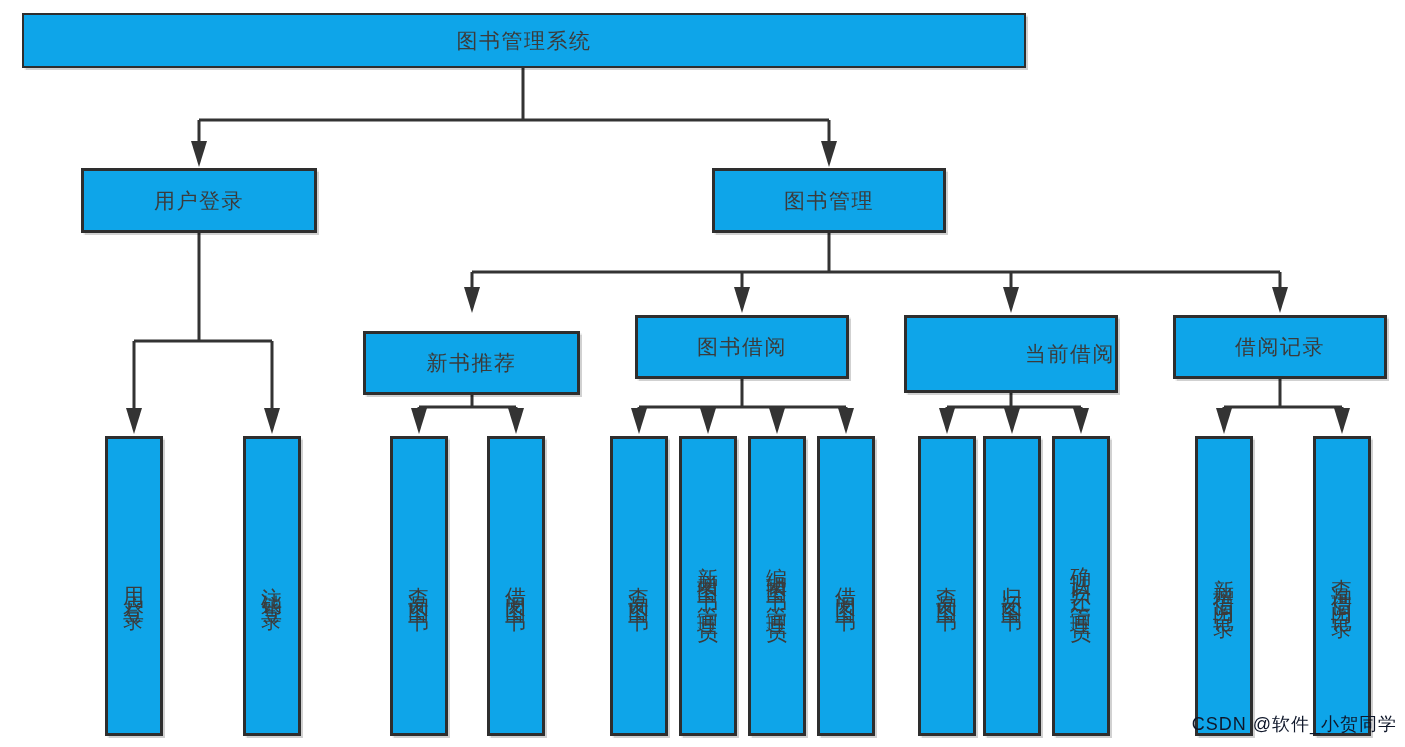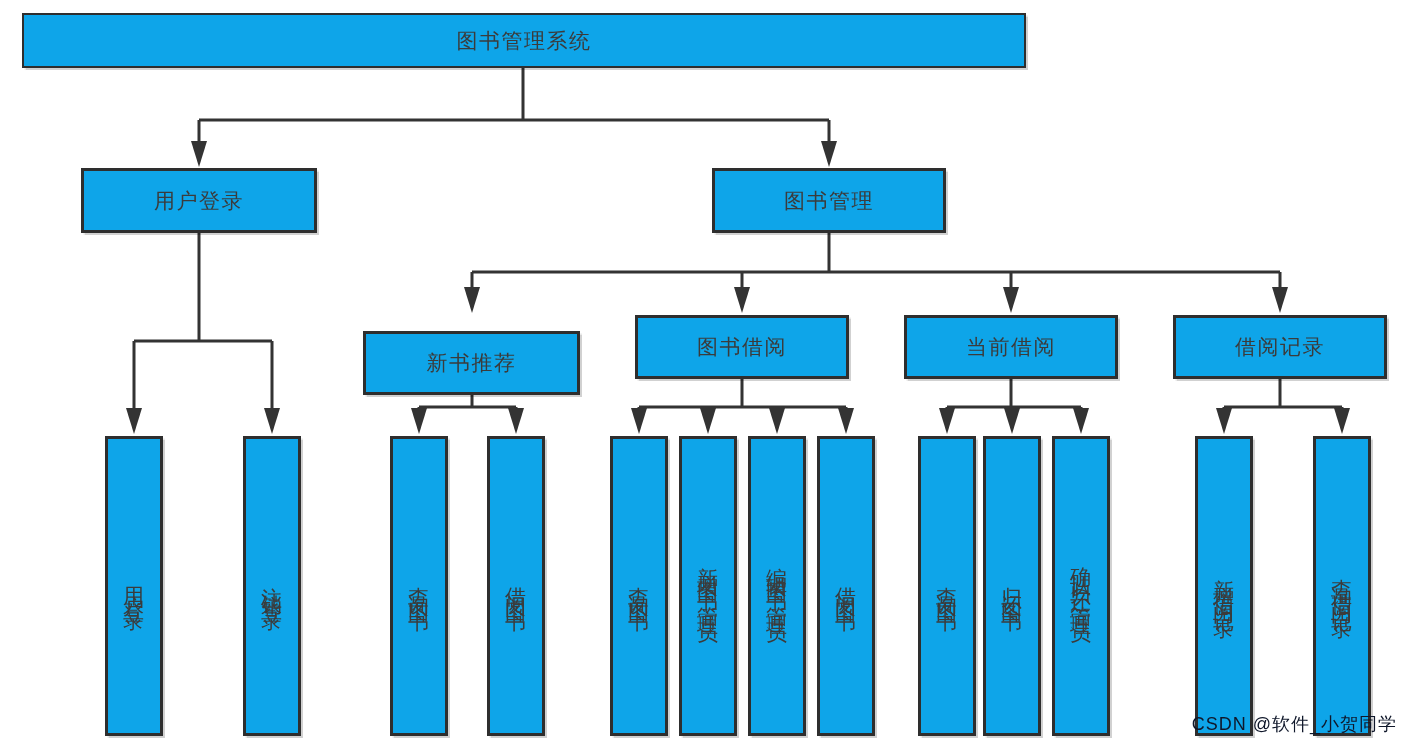--- a/index.html
+++ b/index.html
@@ -103,21 +103,21 @@
   <div class="node h" style="left:712px; top:168px; width:234px; height:65px;">
     <span>图书管理</span>
   </div>
 
   <div class="node h" style="left:363px; top:331px; width:217px; height:64px;">
     <span>新书推荐</span>
   </div>
   <div class="node h" style="left:635px; top:315px; width:214px; height:64px;">
     <span>图书借阅</span>
   </div>
-  <div class="node h" style="left:904px; top:315px; width:214px; height:64px;">
+  <div class="node h" style="left:904px; top:315px; width:214px; height:78px;justify-content:flex-end;">
     <span>当前借阅</span>
   </div>
   <div class="node h" style="left:1173px; top:315px; width:214px; height:64px;">
     <span>借阅记录</span>
   </div>
 
   <div class="node v" style="left:105px; top:436px; width:58px; height:300px;">
     <span>用户登录</span>
   </div>
   <div class="node v" style="left:243px; top:436px; width:58px; height:300px;">

